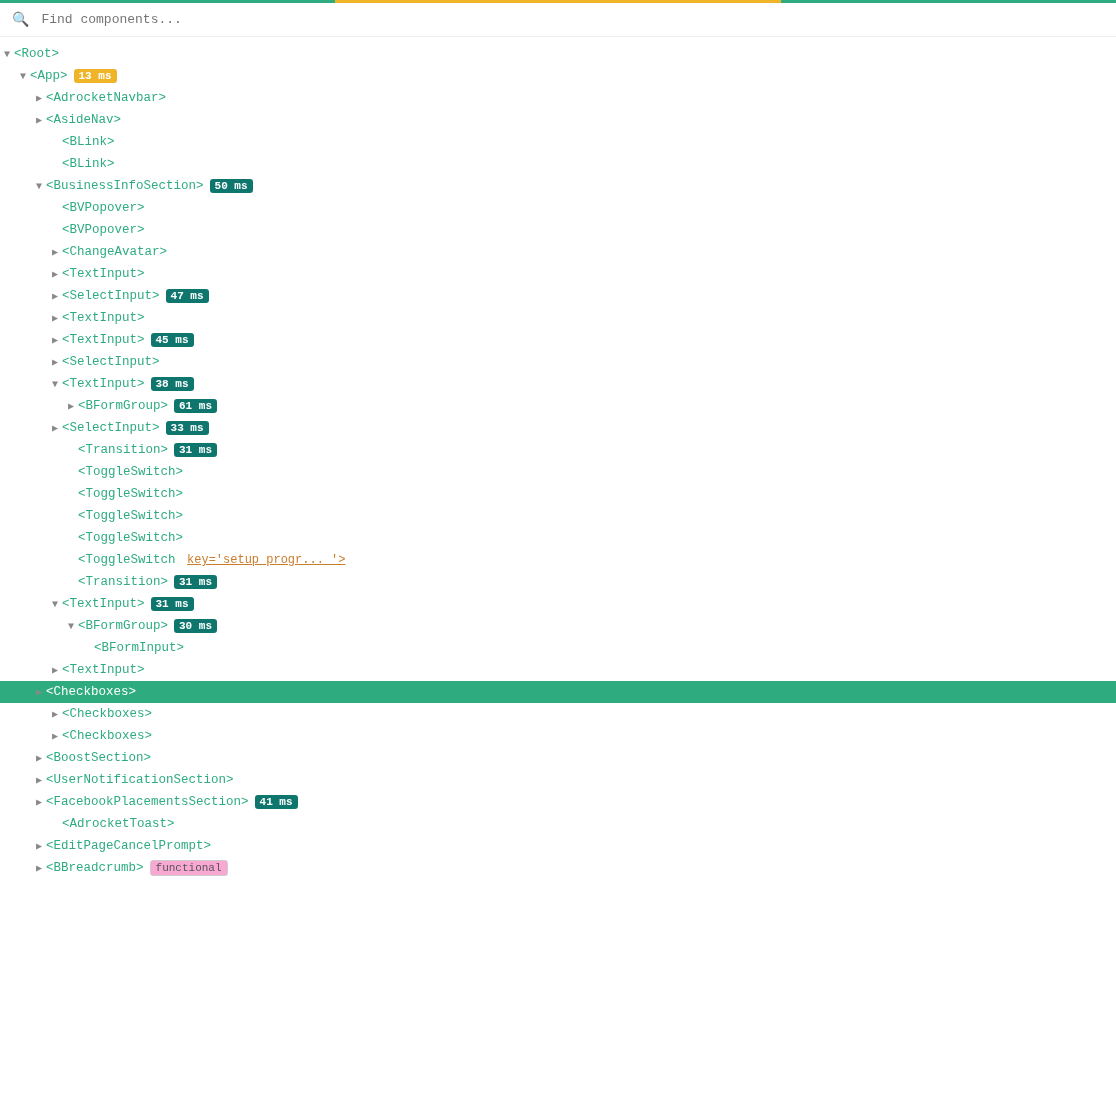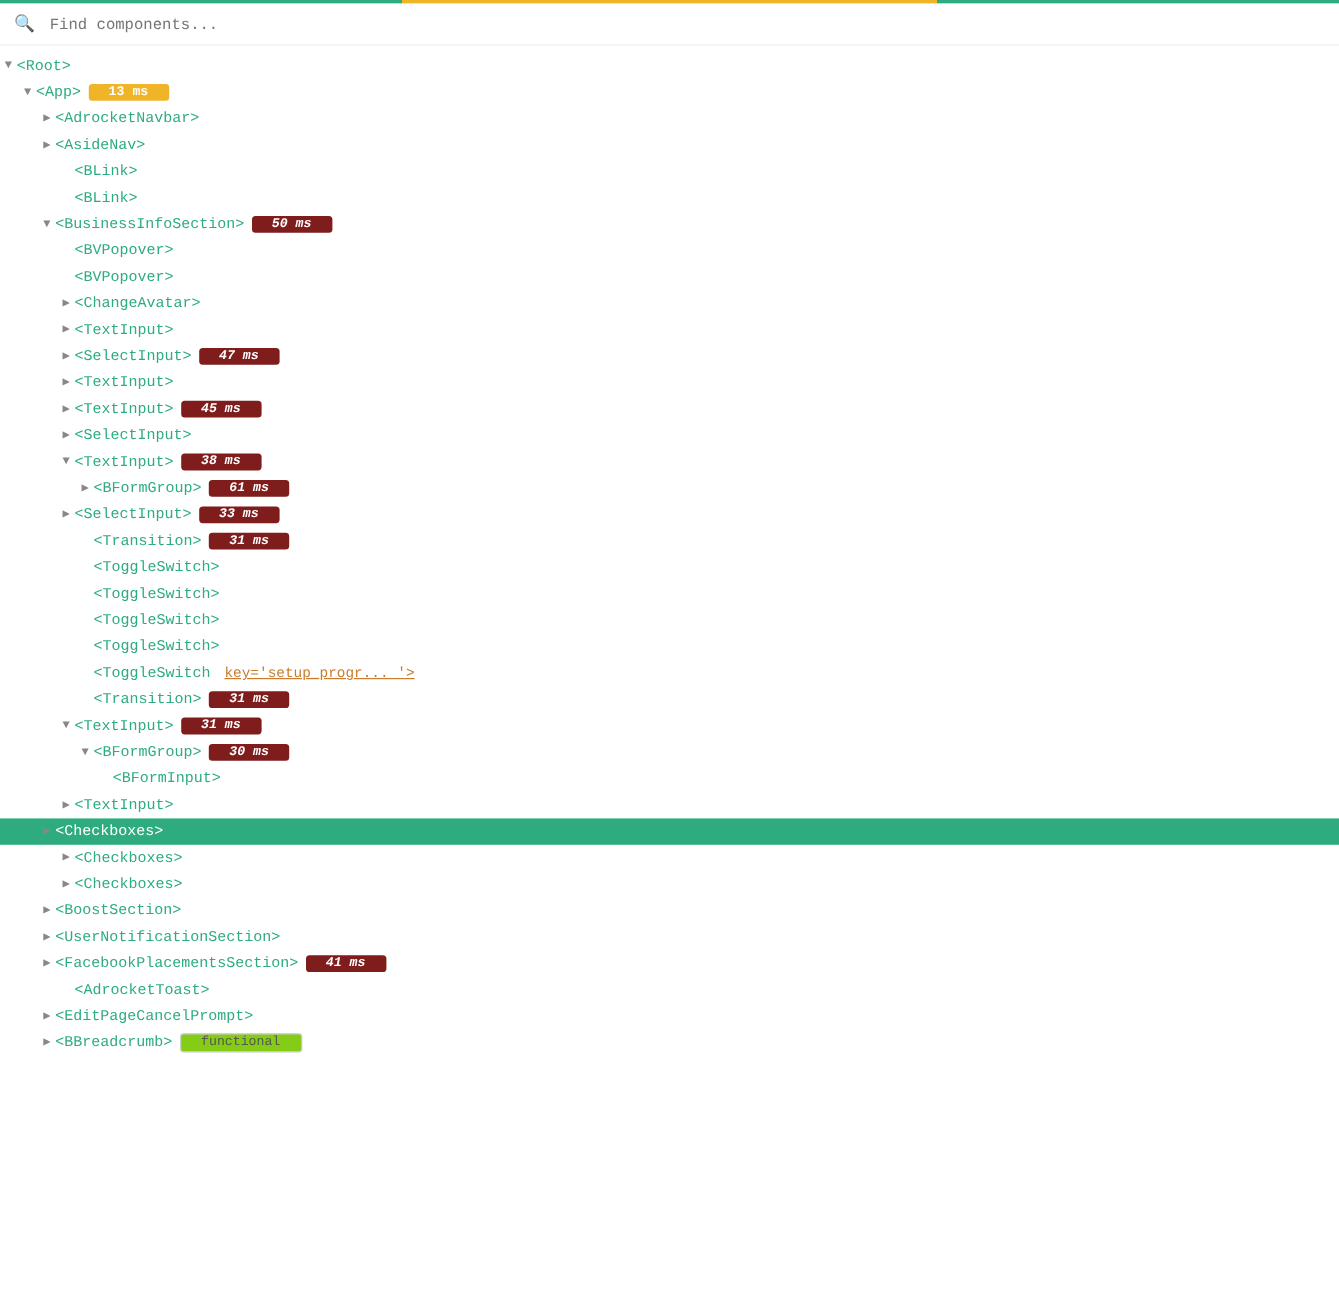--- a/index.html
+++ b/index.html
@@ -72,31 +72,31 @@
     }
     .attr-text {
       color: #c97c2b;
       font-size: 12px;
       margin-left: 4px;
       text-decoration: underline;
     }
     .badge {
       display: inline-block;
       margin-left: 6px;
-      padding: 1px 17px;
+      padding: 1px 5px;
       border-radius: 3px;
       font-size: 11px;
       font-weight: bold;
       color: #fff;
       vertical-align: middle;
     }
-    .badge-red { background: #7f1d1d; font-style: italic; }
+    .badge-red { background: #0f766e; }
     .badge-yellow { background: #f0b429; color: #fff; }
     .badge-functional {
-      background: #84cc16;
+      background: #f9a8d4;
       color: #555;
       font-weight: normal;
       border: 1px solid #ccc;
     }
     .top-bar-accent {
       height: 3px;
       background: linear-gradient(90deg, #2eac80 0%, #2eac80 30%, #f0b429 30%, #f0b429 70%, #2eac80 70%);
     }
   </style>
 </head>

